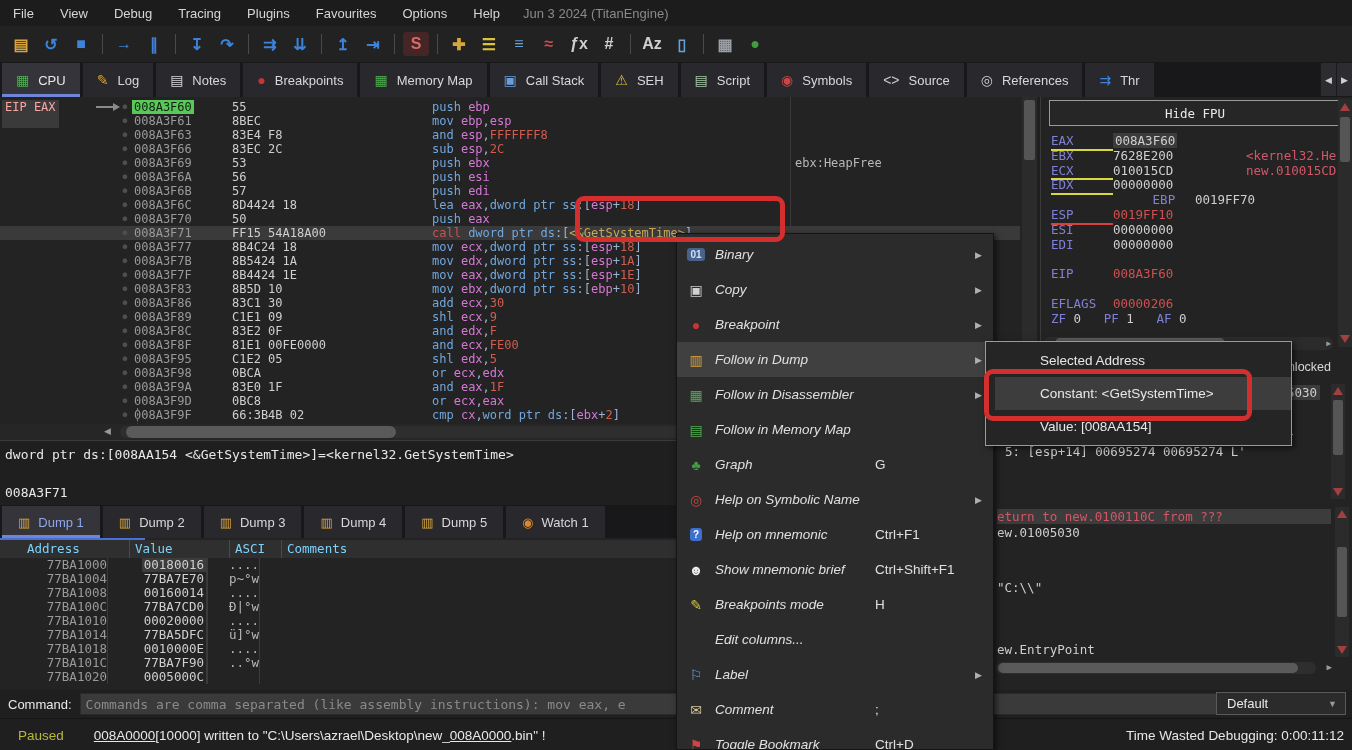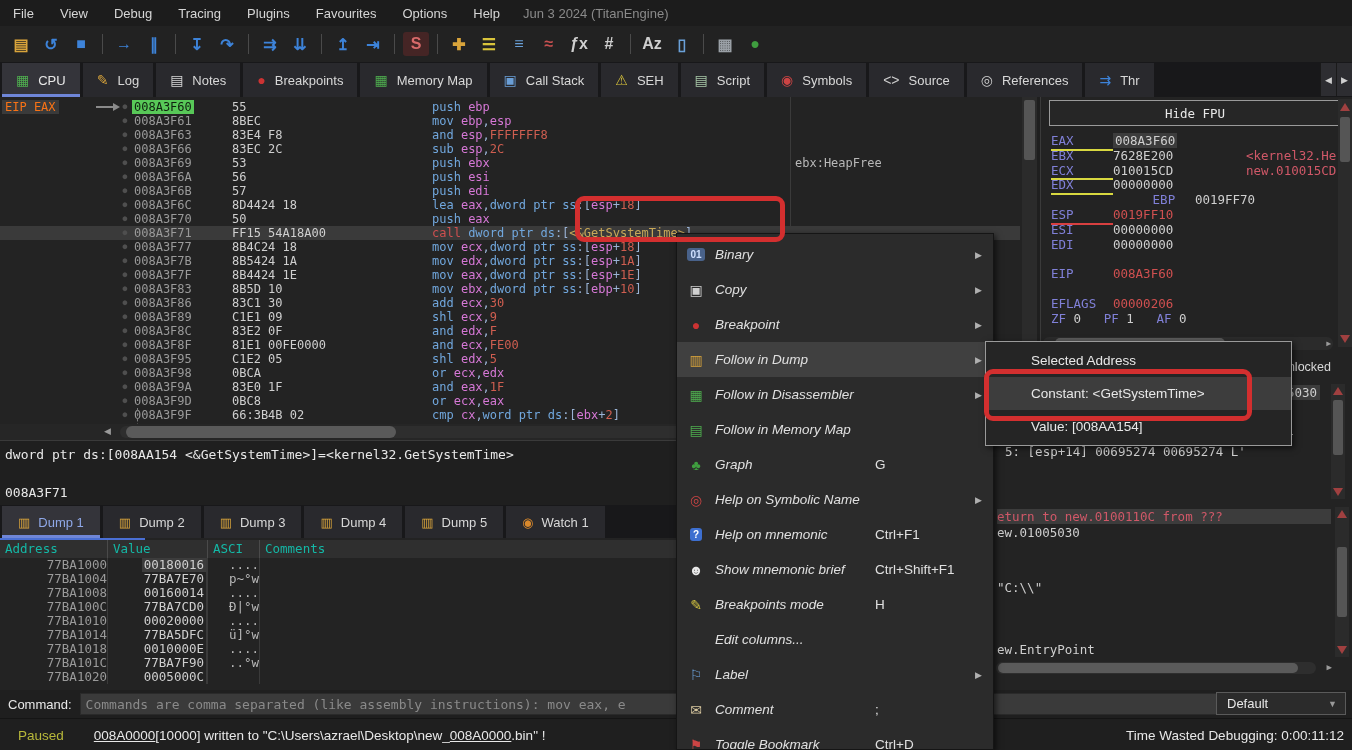--- a/index.html
+++ b/index.html
@@ -27,22 +27,22 @@
        padding:0 14px;font-size:13px;color:#d8d8d8;position:relative;white-space:nowrap;}
   .tab .tabicon{font-size:14px;}
   .tab.active{background:#34343a;color:#e8e8e8;}
   .tab.active::after{content:"";position:absolute;left:0;right:0;bottom:0;height:3px;background:#6f86d8;}
   .tabscroll{position:absolute;right:0;top:1px;height:33px;display:flex;}
   .tsbtn{width:15px;height:33px;background:#2d2d31;border-left:1px solid #1a1a1a;color:#cfcfcf;
          display:flex;align-items:center;justify-content:center;font-size:9px;}
 
   
   .disasm{position:absolute;left:0;top:97px;width:1037px;height:327px;background:#232323;overflow:hidden;}
-  .eiplabel{position:absolute;left:2px;top:3px;background:#3a3a3a;color:#f97316;font-size:12px;
-            padding:0 3px;height:14px;line-height:14px;}
+  .eiplabel{position:absolute;left:2px;top:3px;background:#3a3a3a;color:#fca5a5;font-size:12px;
+            padding:0 3px;height:28px;line-height:14px;}
   .eiparrow{position:absolute;left:96px;top:9px;width:18px;height:2px;background:#8a8a8a;}
   .eiparrow::after{content:"";position:absolute;right:-6px;top:-3px;border-left:7px solid #8a8a8a;
             border-top:4px solid transparent;border-bottom:4px solid transparent;}
   #disasm-rows{position:absolute;left:0;top:3px;width:1020px;}
   .drow{display:flex;height:14px;line-height:14px;font-size:12px;align-items:center;position:relative;}
   .drow .dot{width:14px;margin-left:118px;color:#4f4f4f;font-size:8px;text-align:center;}
   .drow .daddr{width:100px;color:#9a9a9a;}
   .drow .daddr .in{padding:0 2px;}
   .drow.eip .daddr .in{background:#58c858;color:#102010;}
   .drow .dbytes{width:200px;color:#cfcfcf;}
@@ -109,21 +109,21 @@
   
   .dumptabs{position:absolute;left:0;top:505px;width:993px;height:33px;background:#18181a;display:flex;}
   .dtab{display:flex;align-items:center;gap:8px;background:#29292d;margin:1px 1px 0 2px;padding:0 16px;
         font-size:13px;color:#d8d8d8;position:relative;white-space:nowrap;}
   .dtab.active{background:#34343a;color:#8fa8e8;}
   .dtab.active::after{content:"";position:absolute;left:0;right:0;bottom:0;height:3px;background:#6f86d8;}
 
   
   .dumppanel{position:absolute;left:0;top:538px;width:993px;height:152px;background:#232323;overflow:hidden;}
   .dumpselbar{position:absolute;left:0;top:0;width:145px;height:2px;background:#4a6fd4;}
-  .dhead{display:flex;height:18px;line-height:18px;background:#2f2f2f;font-size:12.5px;color:#14b8a6;margin-top:2px;}
+  .dhead{display:flex;height:18px;line-height:18px;background:#2f2f2f;font-size:12.5px;color:#7dd3fc;margin-top:2px;padding-left:22px;}
   .dhead span{padding-left:5px;border-right:1px solid #4a4a4a;box-sizing:border-box;}
   .dcol0{width:108px;}.dcol1{width:100px;}.dcol2{width:52px;}.dcol3{flex:1;border-right:none !important;}
   .dumprow{display:flex;height:14px;line-height:14px;font-size:12.5px;text-align:right;}
   .dumprow span{padding-left:5px;border-right:1px solid #3a3a3a;box-sizing:border-box;white-space:pre;overflow:hidden;}
   .dumprow .a{color:#9a9a9a;}
   .dumprow .v{color:#cfcfcf;}
   .dumprow .v .in{padding:0 2px;}
   .dumprow.first .v .in{background:#3c3c3c;}
   .dumprow .s{color:#b8b8b8;}
   .dumprow .c{color:#cfcfcf;}
@@ -171,21 +171,21 @@
   .cmicon{width:38px;display:flex;align-items:center;justify-content:center;font-size:14px;}
   .cmicon .boxed{border-radius:3px;font-size:10px;font-weight:bold;padding:1px 3px;}
   .cmlabel{flex:1;font-style:italic;}
   .cmshort{width:100px;}
   .cmarrow{width:18px;color:#b0b0b0;font-size:9px;}
 
   
   .submenu{position:absolute;left:985px;top:341px;width:307px;background:#252525;
            border:1px solid #9a9a9a;box-shadow:2px 2px 6px rgba(0,0,0,.6);z-index:60;
            padding:2px 0;box-sizing:border-box;}
-  .smitem{display:flex;align-items:center;height:33px;font-size:13.5px;color:#e8e8e8;padding-left:45px;}
+  .smitem{display:flex;align-items:center;height:33px;font-size:13.5px;color:#e8e8e8;padding-left:45px;margin-left:9px;}
   .smitem.hl{background:#3d3d3d;}
 
   
   .redbox{position:absolute;border:5px solid #d32f2f;border-radius:9px;z-index:70;pointer-events:none;}
   .redbox.r1{left:575px;top:196px;width:200px;height:36px;}
   .redbox.r2{left:984px;top:369px;width:258px;height:42px;}
 </style>
 </head>
 <body>
 

